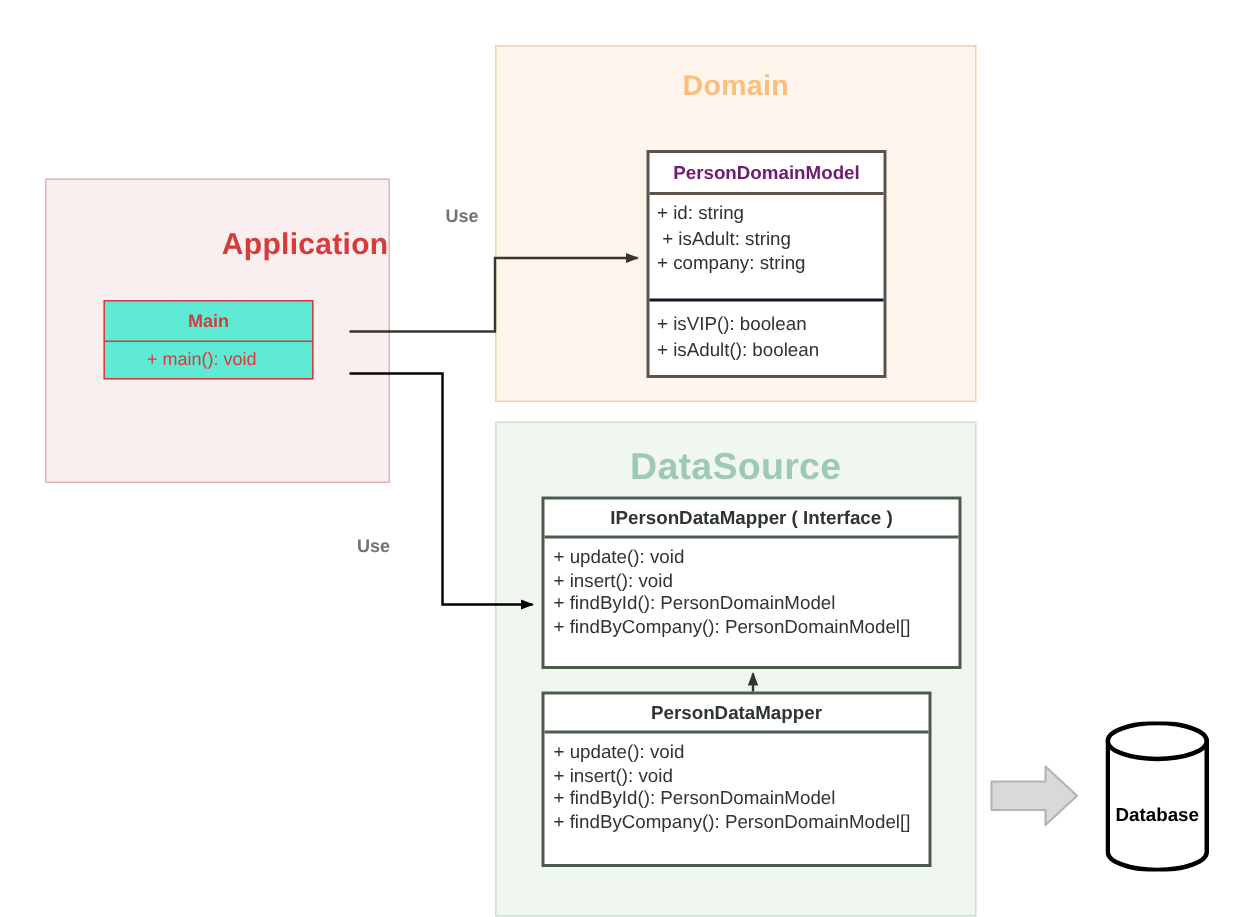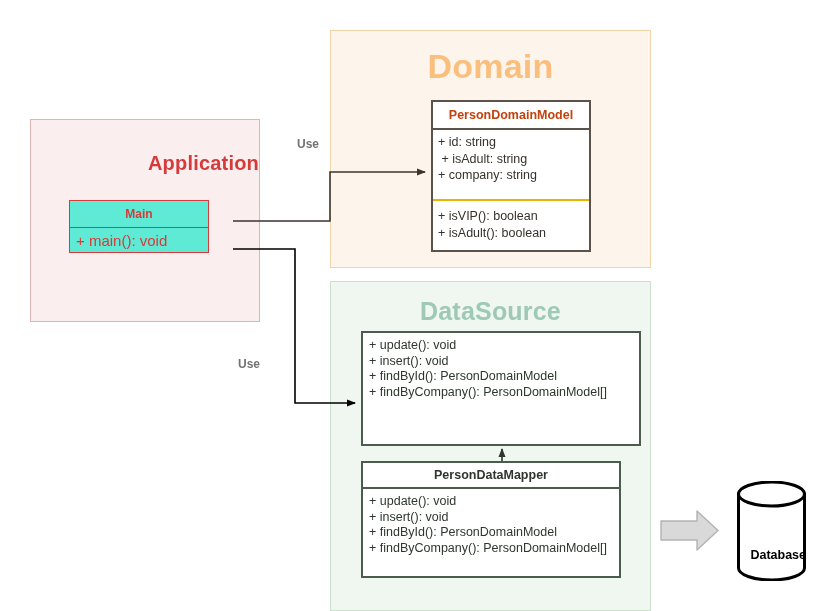--- a/index.html
+++ b/index.html
@@ -11,46 +11,46 @@
   .panel{position:absolute;box-sizing:border-box;}
   .panel-title{position:absolute;left:0;right:0;text-align:center;
                font-weight:bold;letter-spacing:.2px;}
 
   #app-panel{left:30px;top:119px;width:230px;height:203px;
              background:#fbeeee;border:1px solid #e0b4b4;}
   #app-title{top:32px;font-size:20px;color:#d63b3b;text-align:right;}
 
   #domain-panel{left:330px;top:30px;width:321px;height:238px;
                 background:#fdf5ec;border:1px solid #f0d4a8;}
-  #domain-title{top:16px;font-size:34px;color:#fbbe7c;}
+  #domain-title{top:16px;font-size:19px;color:#fbbe7c;}
 
   #datasource-panel{left:330px;top:281px;width:321px;height:330px;
                     background:#f0f6f0;border:1px solid #cde0cd;}
   #ds-title{top:15px;font-size:25px;color:#9dc9b5;}
 
   
   .uml{position:absolute;box-sizing:border-box;background:#ffffff;}
   .uml .hdr{box-sizing:border-box;text-align:center;font-weight:bold;
             display:flex;align-items:center;justify-content:center;}
   .uml .sec{box-sizing:border-box;}
   .uml .sec .ln{white-space:pre;}
 
   
   #main-box{left:69px;top:200px;width:140px;height:53px;
             border:1px solid #d63b3b;background:#5eead4;}
   #main-box .hdr{height:27px;border-bottom:1px solid #d63b3b;
                  font-size:12px;color:#d63b3b;}
-  #main-box .sec{height:25px;padding:4px 0 0 6px;font-size:15px;color:#d63b3b;}
+  #main-box .sec{height:25px;padding:4px 0 0 6px;font-size:12px;color:#d63b3b;margin-left:22px;}
 
   
   .dark{border:2px solid #5b534b;}
   #pdm-box{left:431px;top:100px;width:160px;height:152px;}
   #pdm-box .hdr{height:28px;border-bottom:2px solid #5b534b;
-                font-size:12.5px;color:#c2410c;}
-  #pdm-box .attrs{height:71px;border-bottom:2px solid #eab308;
+                font-size:12.5px;color:#701a75;}
+  #pdm-box .attrs{height:71px;border-bottom:2px solid #0f172a;
                   padding:4px 0 0 5px;}
   #pdm-box .ops{padding:7px 0 0 5px;}
   #pdm-box .ln{font-size:12.5px;color:#36312c;line-height:16.5px;}
 
   .greenline{border:2px solid #4c5c4c;}
   #ipdm-box{left:361px;top:331px;width:280px;height:115px;}
   #ipdm-box .hdr{height:26px;border-bottom:2px solid #4c5c4c;
                  font-size:12.5px;color:#2e362e;}
   #ipdm-box .sec{padding:5px 0 0 6px;}
   #ipdm-box .ln{font-size:12.5px;color:#2e362e;line-height:15.5px;}
@@ -60,21 +60,21 @@
                   font-size:12.5px;color:#2e362e;}
   #pdmap-box .sec{padding:5px 0 0 6px;}
   #pdmap-box .ln{font-size:12.5px;color:#2e362e;line-height:15.5px;}
 
   
   .conn{position:absolute;}
   .use-label{position:absolute;font-size:12px;font-weight:bold;color:#737373;}
 
   
   #db-cyl{position:absolute;left:737px;top:481px;width:69px;height:100px;}
-  #db-label{position:absolute;left:737px;top:548px;width:69px;text-align:right;
+  #db-label{position:absolute;left:737px;top:536px;width:69px;text-align:center;
             font-size:12.5px;font-weight:bold;color:#000;}
 </style>
 </head>
 <body>
 
 <div class="canvas">
 
   <div class="panel" id="app-panel">
     <div class="panel-title" id="app-title">Application</div>
   </div>
@@ -101,20 +101,21 @@
       <div class="ln">+ isVIP(): boolean</div>
       <div class="ln">+ isAdult(): boolean</div>
     </div>
   </div>
 
   <div class="panel" id="datasource-panel">
     <div class="panel-title" id="ds-title">DataSource</div>
   </div>
 
   <div class="uml greenline" id="ipdm-box">
+    <div class="hdr">IPersonDataMapper ( Interface )</div>
     <div class="sec">
       <div class="ln">+ update(): void</div>
       <div class="ln">+ insert(): void</div>
       <div class="ln">+ findById(): PersonDomainModel</div>
       <div class="ln">+ findByCompany(): PersonDomainModel[]</div>
     </div>
   </div>
 
   <div class="uml greenline" id="pdmap-box">
     <div class="hdr">PersonDataMapper</div>

